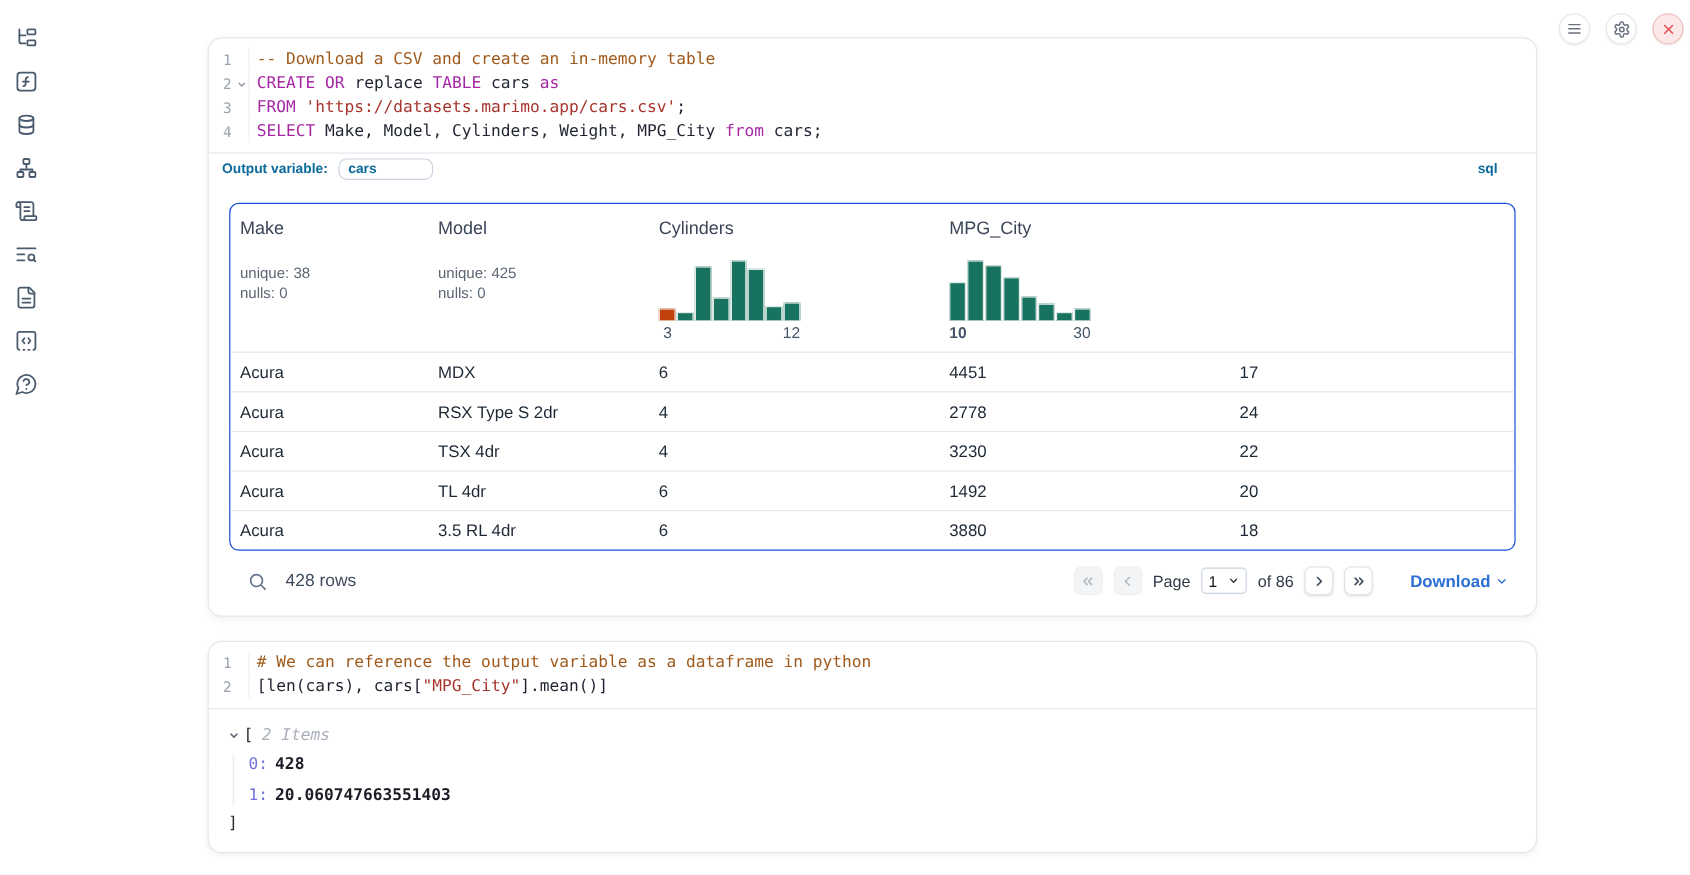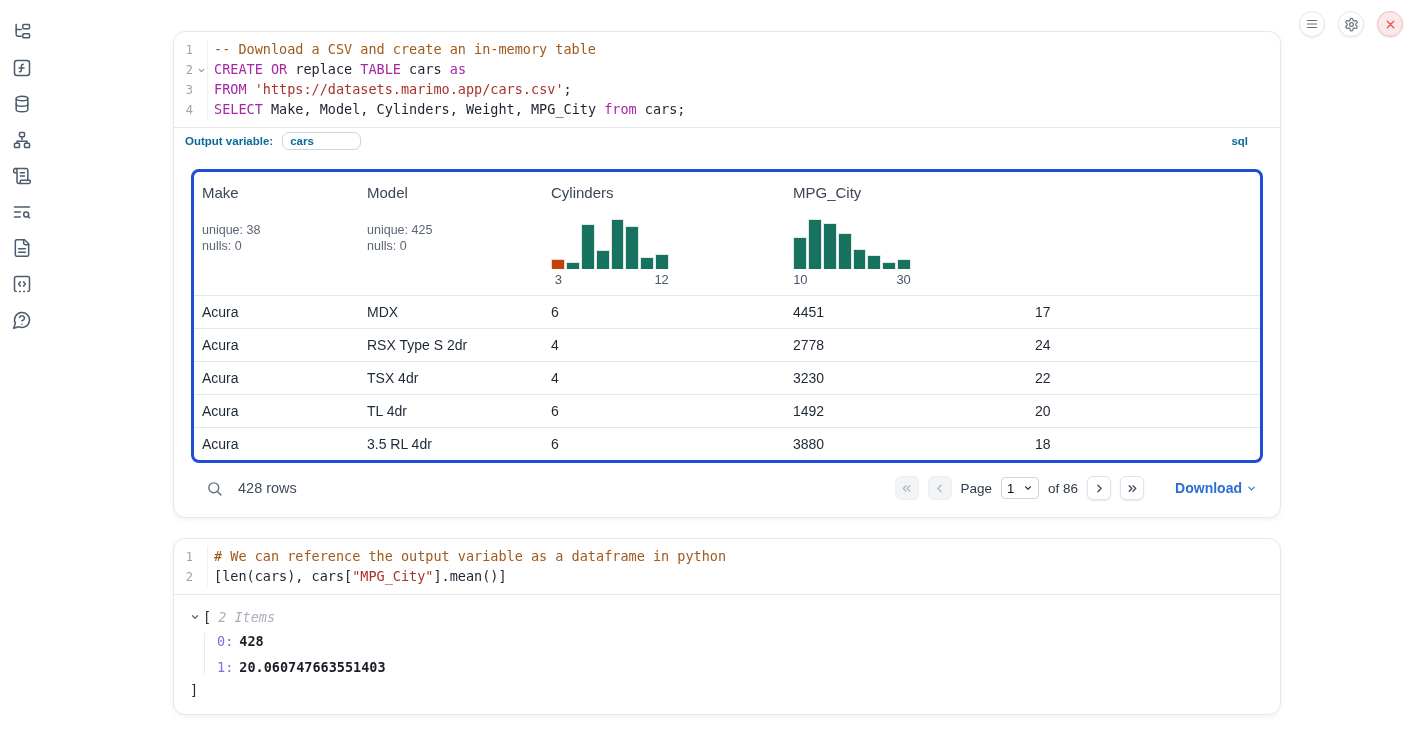--- a/index.html
+++ b/index.html
@@ -56,21 +56,21 @@
   .ov-row { display:flex; align-items:center; border-top:1px solid #e5e7eb; padding:5px 32px 5px 11px; height:27px; }
   .ov-label { color:#0b6a9c; font-weight:bold; font-size:11.5px; }
   .ov-input {
     margin-left:9px; width:79px; height:18px; border:1px solid #cbd5e1; border-radius:7px;
     font-family:"Liberation Sans", sans-serif; font-size:11.5px; font-weight:bold; color:#0b6a9c; padding:0 7px; outline:none;
   }
   .lang-badge { margin-left:auto; color:#0b6a9c; font-weight:bold; font-size:11.5px; }
 
   
   .cell-output { padding:15px 17px 12px; }
-  .data-table { border:3px solid #1d4ed8; border-radius:8px; overflow:hidden; }
+  .data-table { border:1px solid #1d4ed8; border-radius:8px; overflow:hidden; }
   .t-header, .tr { display:grid; grid-template-columns:165px 184px 242px 242px 1fr; }
   .th { padding:12px 8px 8px; display:flex; flex-direction:column; height:123px; cursor:pointer; }
   .col-name { font-size:15px; color:#3b4658; }
   .stats { margin-top:21px; font-size:12.5px; color:#5b6675; line-height:16px; }
   .hist-wrap { margin-top:auto; }
   .hist { width:118px; height:50px; display:flex; align-items:flex-end; gap:1px; }
   .bar { flex:1; background:#17735f; border:1px solid #e0e9e6; border-bottom:none; }
   .bar.hl { background:#c2410c; border-color:#ecd9cd; }
   .hist-labels { width:118px; display:flex; justify-content:space-between; font-size:13px; color:#475569; margin-top:3px; }
   .tr { border-top:1px solid #e2e8f0; height:33px; align-items:center; font-size:14px; color:#1e2936; }
@@ -98,21 +98,21 @@
   }
 
   
   .py-output {
     border-top:1px solid #e5e7eb; padding:14px 16px 16px;
     font-family:"DejaVu Sans Mono", monospace; font-size:13.5px; color:#2b2b33;
   }
   .tree-head { display:flex; align-items:center; color:#2b2b33; }
   .tree-head .chev { color:#5f6876; margin-right:3px; }
   .items-label { color:#aab0ba; font-style:italic; margin-left:7px; }
-  .entries { margin-left:14px; border-left:1px solid #e8eaee; padding-left:12px; margin-top:8px;
+  .entries { margin-left:4px; border-left:1px solid #e8eaee; padding-left:12px; margin-top:8px;
              display:flex; flex-direction:column; gap:10px; }
   .entry .key { color:#7373d9; }
   .entry .val { color:#1d1d28; font-weight:bold; margin-left:6px; }
   .close-bracket { margin-top:7px; }
 </style>
 </head>
 <body>
 
 <aside class="sidebar" id="sidebar">
     <button class="sb-btn">
@@ -289,21 +289,21 @@
                   <div class="bar" style="height: 32px;"></div>
                   <div class="bar" style="height: 50px;"></div>
                   <div class="bar" style="height: 46px;"></div>
                   <div class="bar" style="height: 36px;"></div>
                   <div class="bar" style="height: 20px;"></div>
                   <div class="bar" style="height: 14px;"></div>
                   <div class="bar" style="height: 7px;"></div>
                   <div class="bar" style="height: 10px;"></div>
                 </div>
                 <div class="hist-labels">
-                  <span style="margin-left: 7.375px; transform: translateX(-50%);">10</span>
+                  <span style="margin-left: 7.375px; transform: translateX(-50%); font-weight: bold;">10</span>
                   <span style="margin-right: 7.375px; transform: translateX(50%);">30</span>
                 </div>
               </div>
             </div>
           </div>
         <div id="table-body">
             <div class="tr">
               <div class="td">Acura</div>
               <div class="td">MDX</div>
               <div class="td">6</div>

